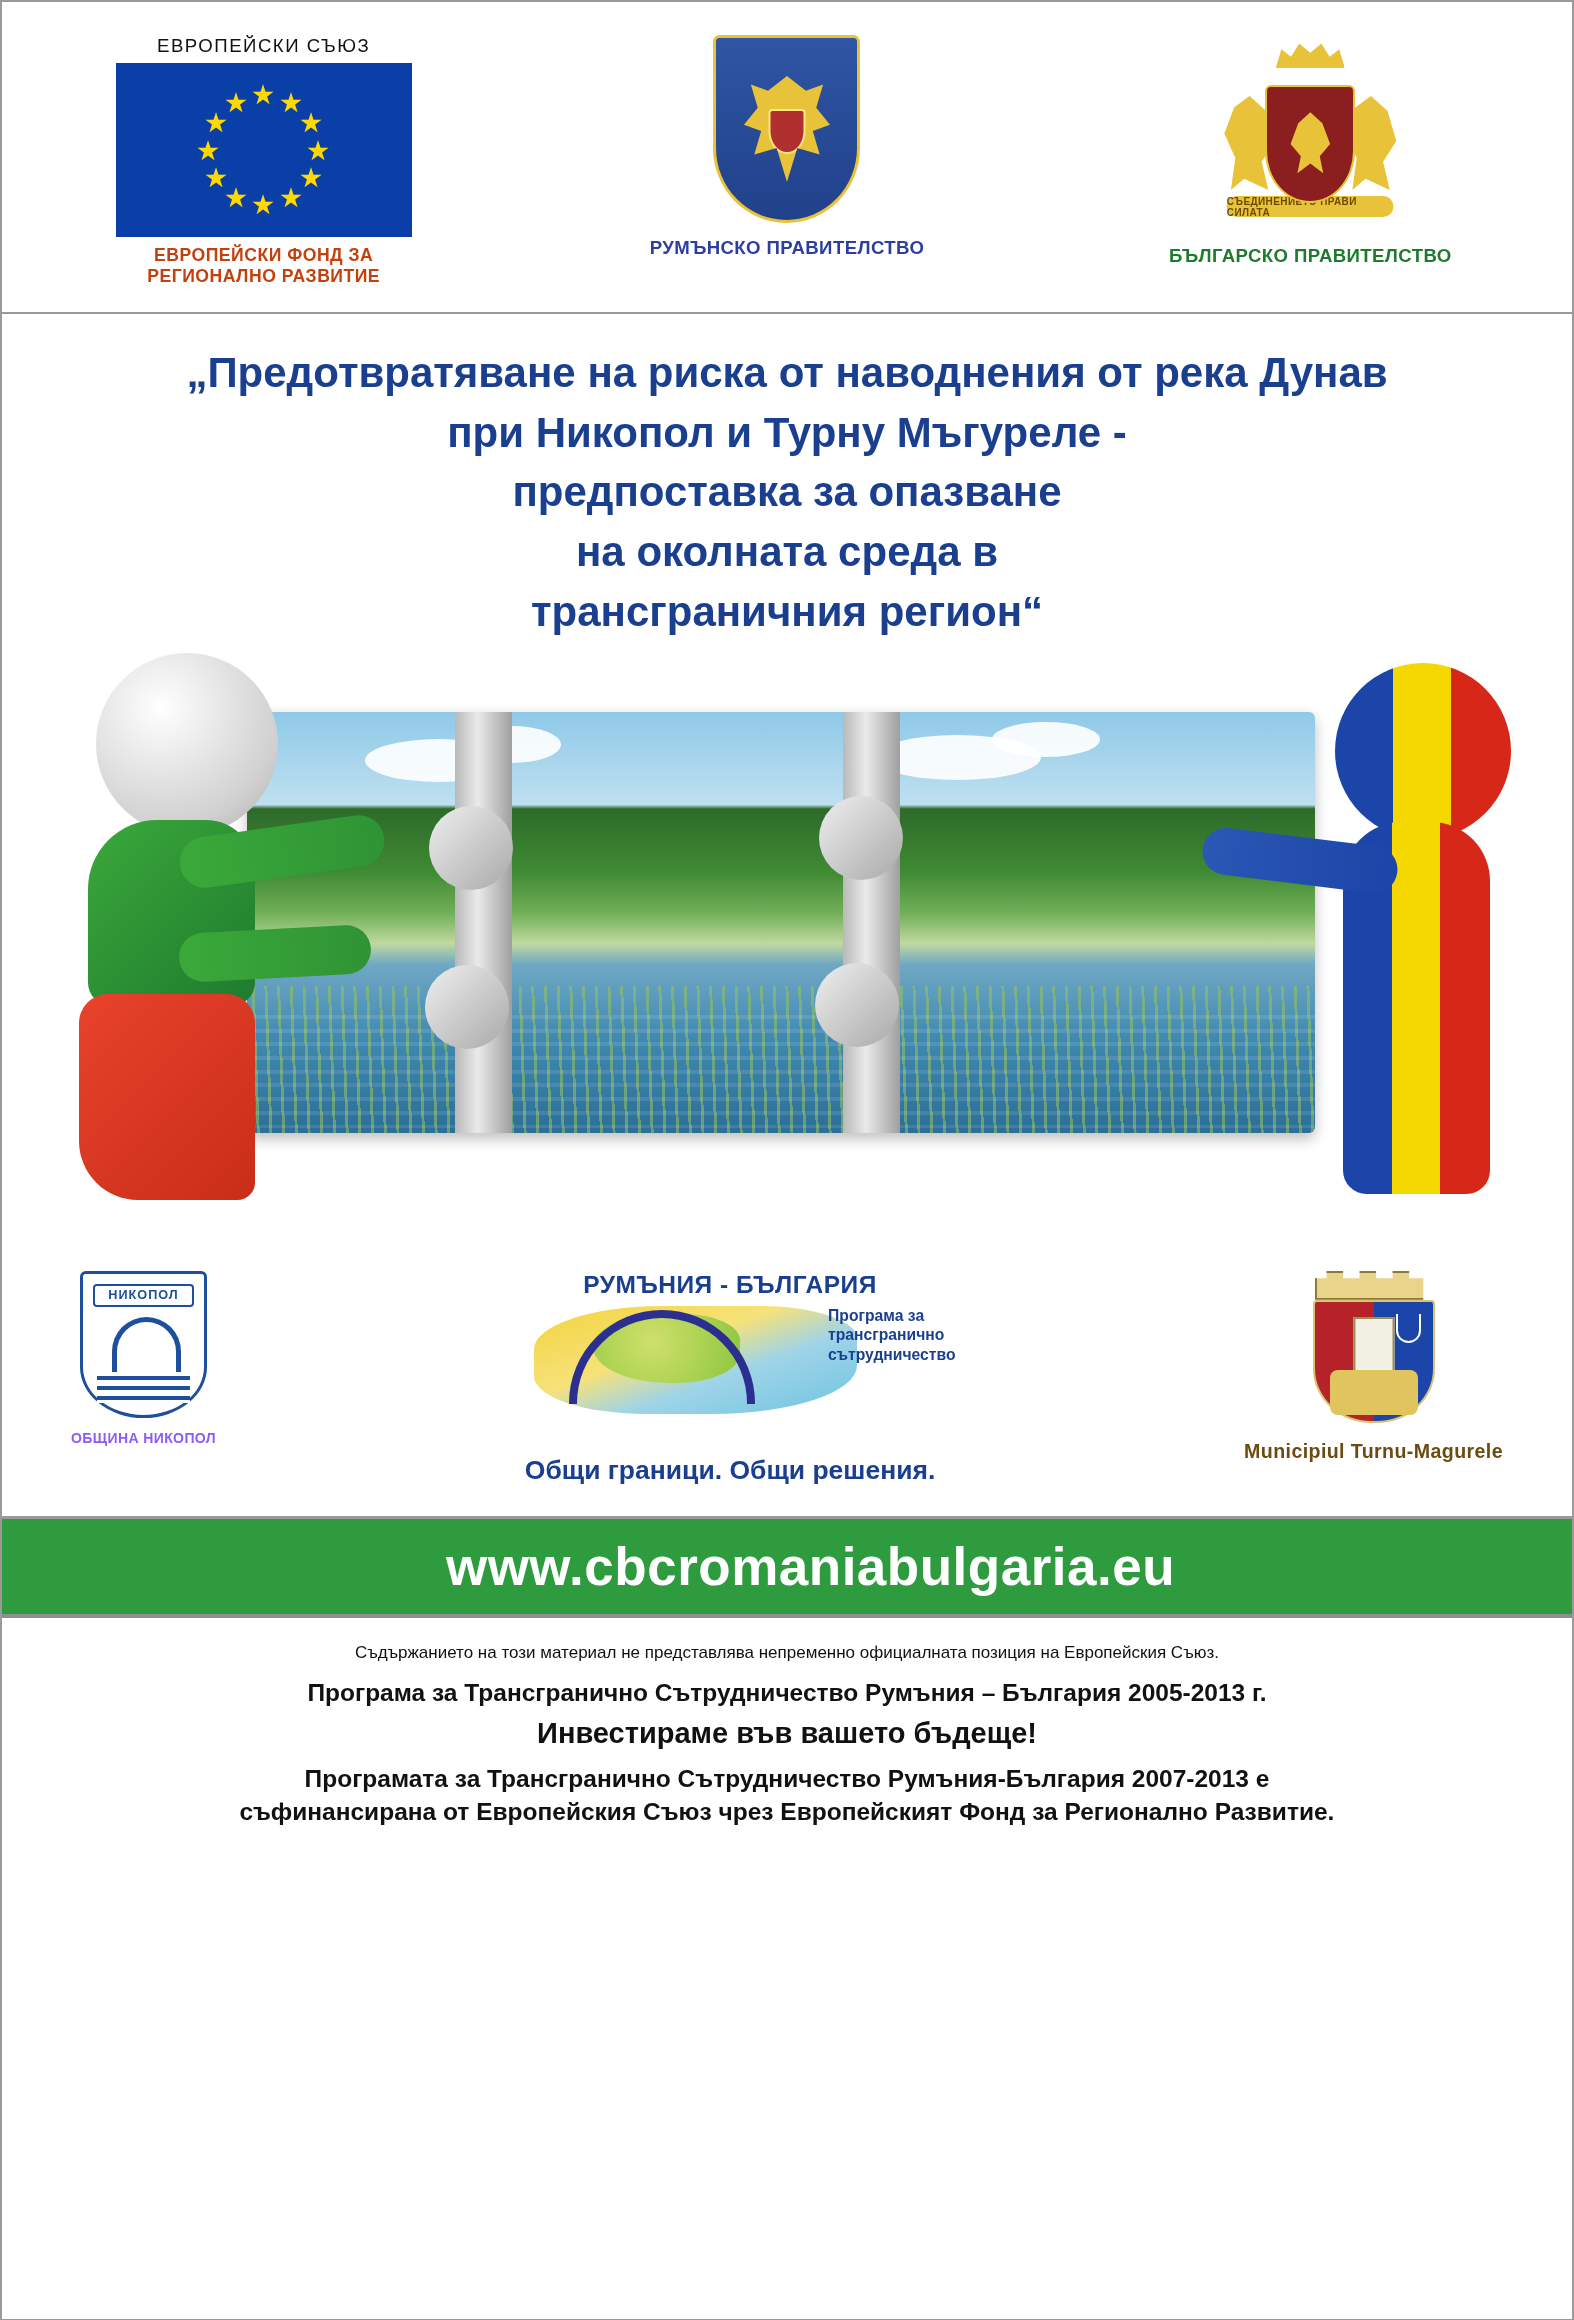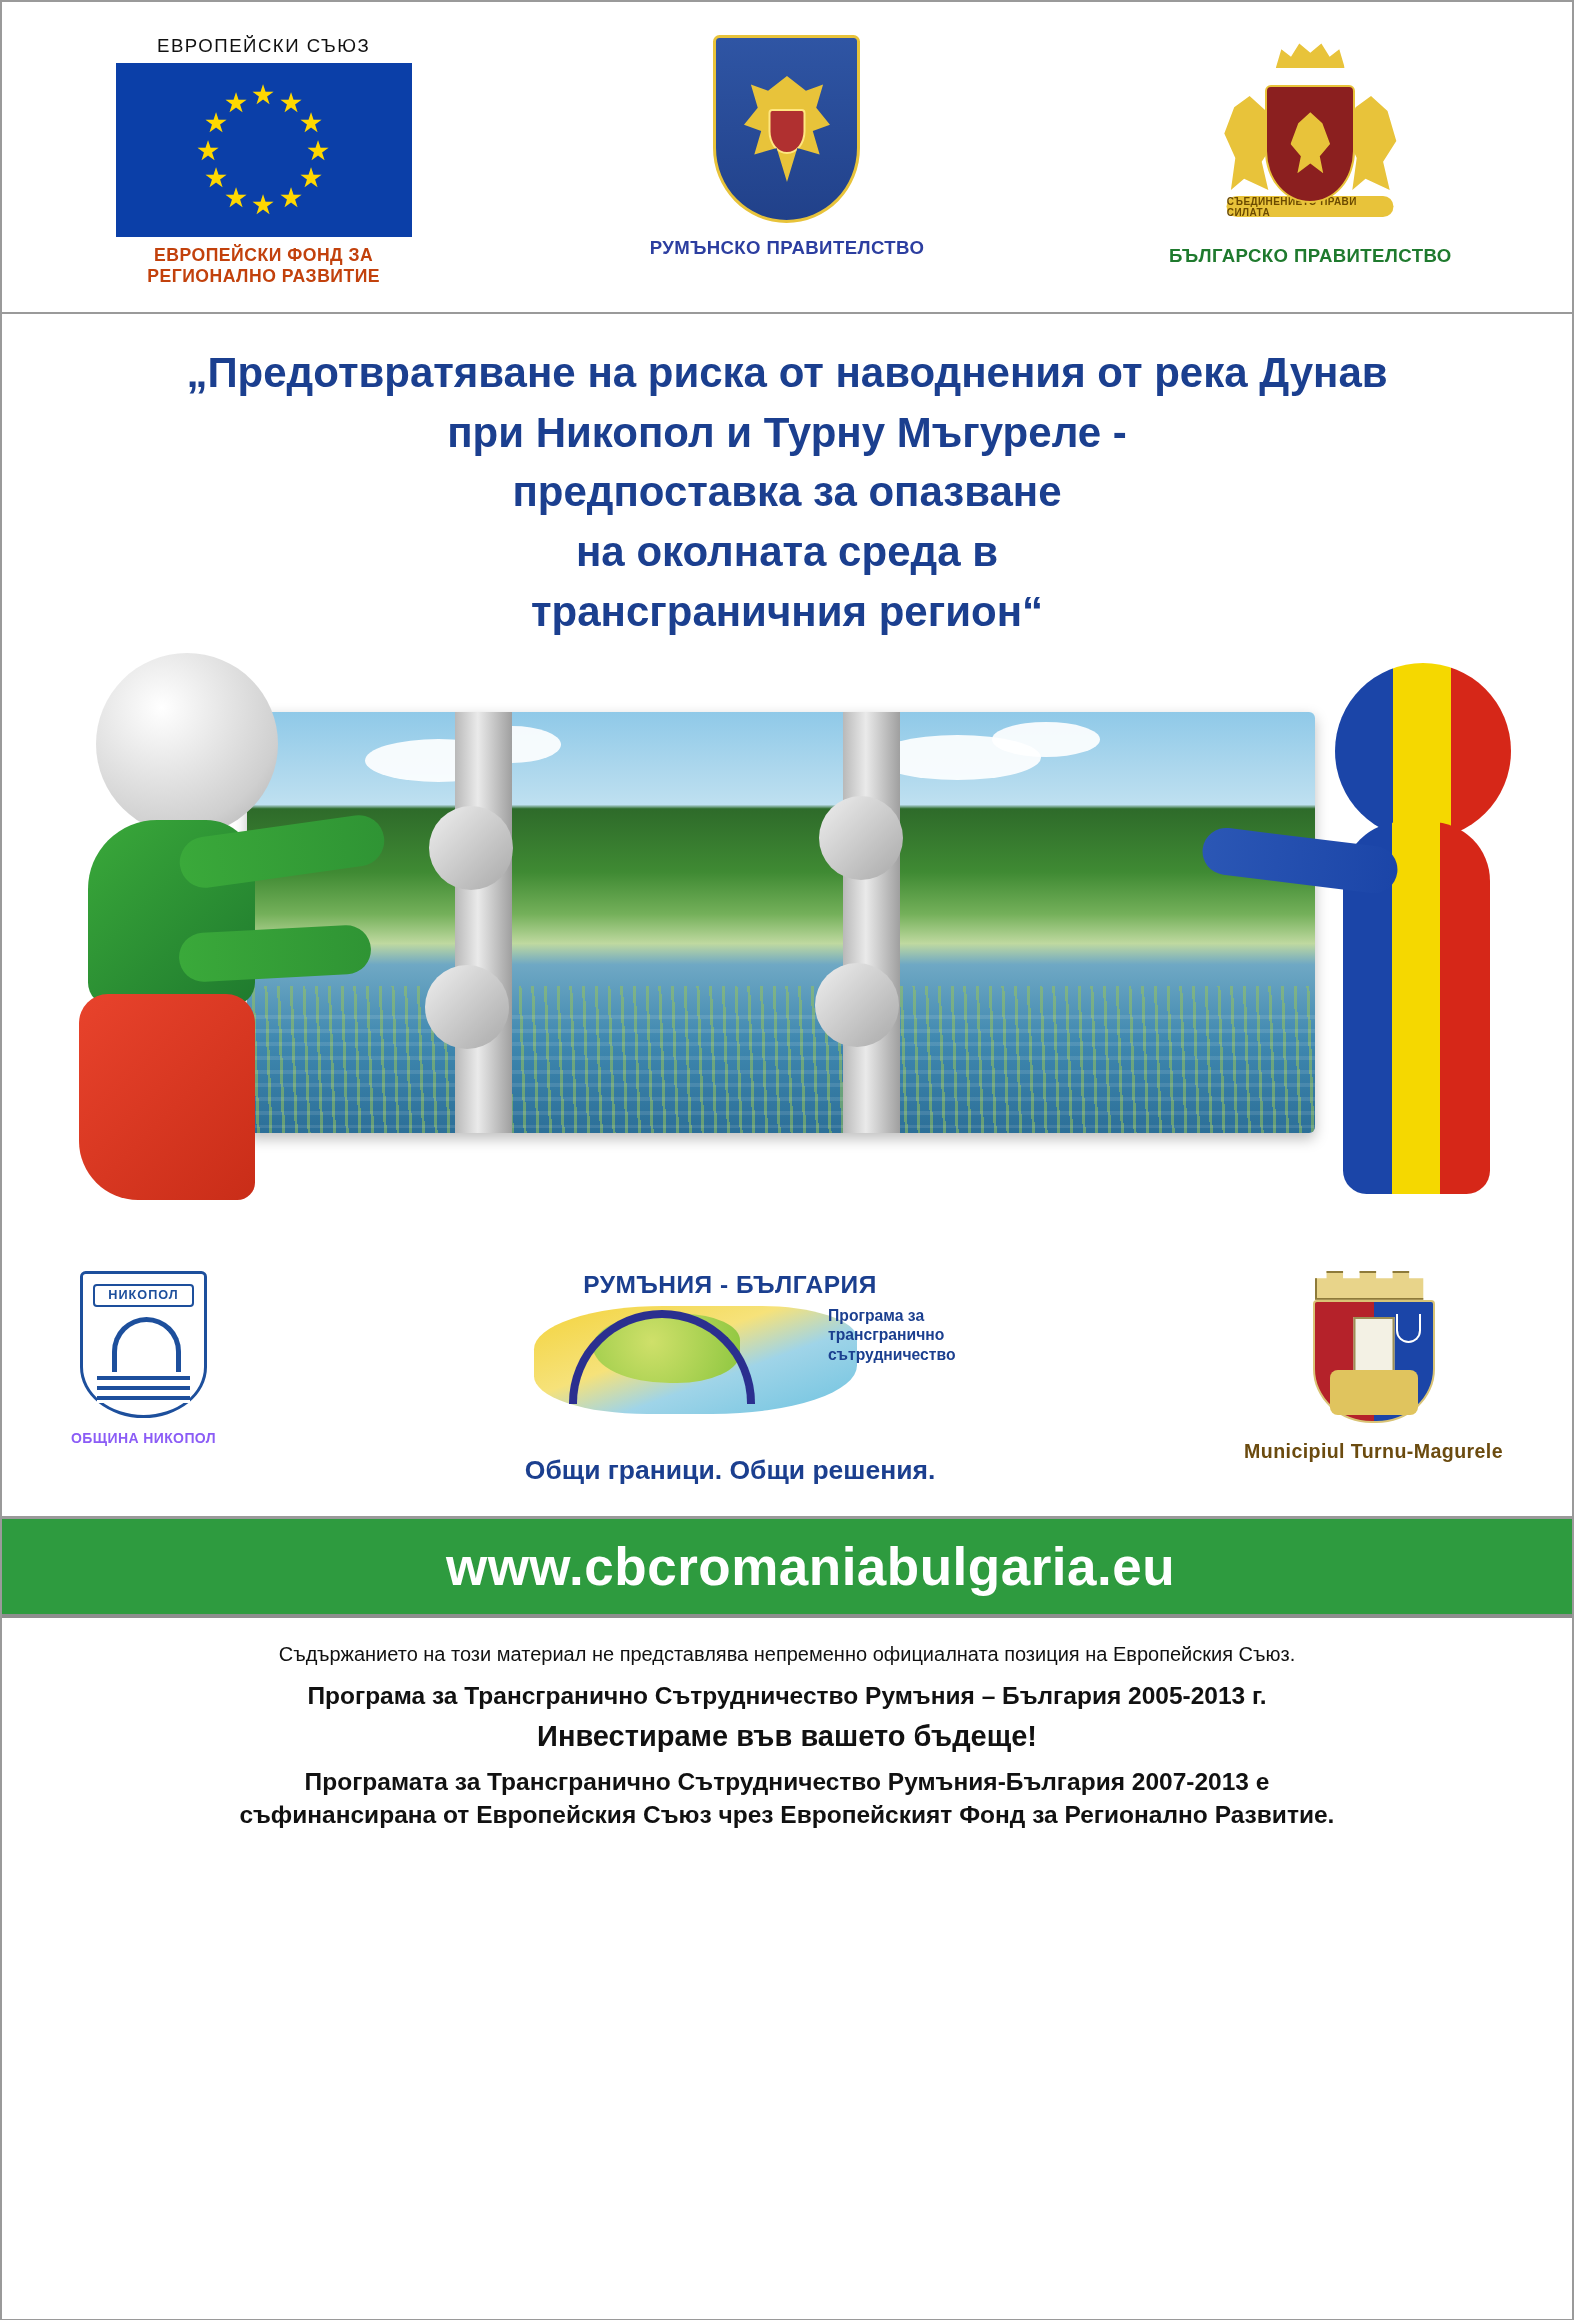--- a/index.html
+++ b/index.html
@@ -354,21 +354,21 @@
   .url-bar .url {
     color:#fff; font-size:53px; font-weight:bold; letter-spacing:0.5px;
   }
 
   
   .footer {
     flex: 1;
     padding: 25.5px 39px 9.8px 39px;
     text-align:center;
   }
-  .f1 { font-size: 20px; color:#111; margin-bottom: 15.7px; }
+  .f1 { font-size: 17px; color:#111; margin-bottom: 15.7px; }
   .f2 { font-size: 24.5px; font-weight: bold; color:#111; margin-bottom: 9.8px; }
   .f3 { font-size: 29px; font-weight: bold; color:#111; margin-bottom: 11.8px; }
   .f4 { font-size: 24.5px; font-weight: bold; color:#111; line-height: 1.38; }
 </style>
 </head>
 <body>
 
 <div class="poster">
 
   <div class="header">

